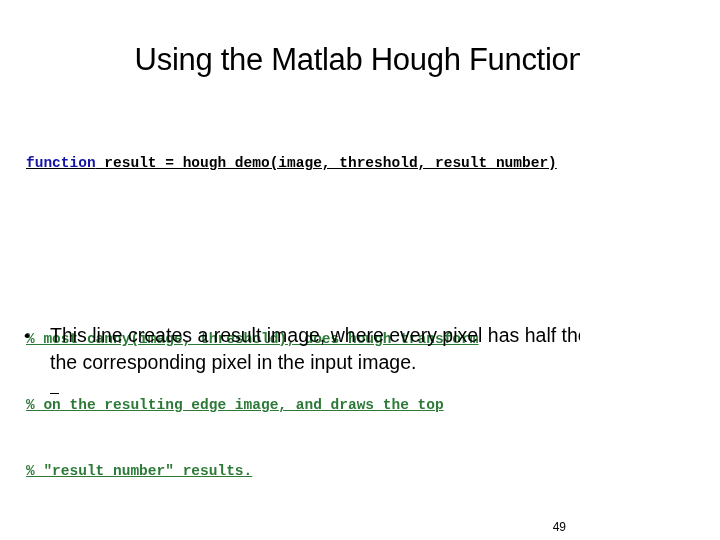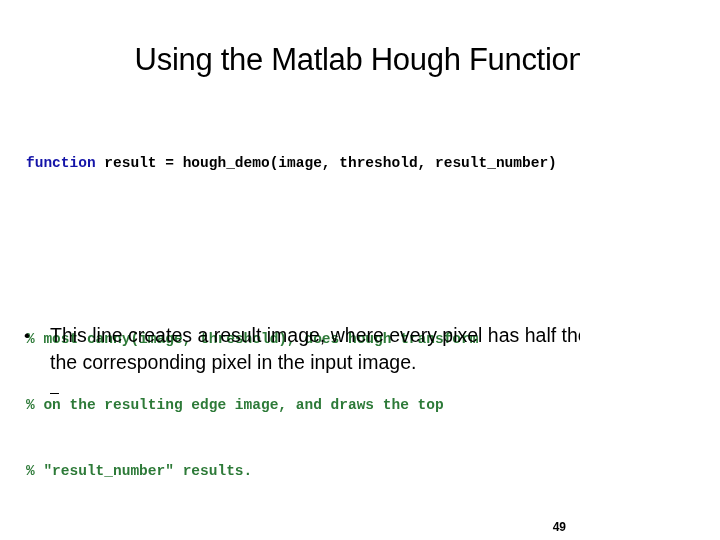--- a/index.html
+++ b/index.html
@@ -37,20 +37,21 @@
     width: 674px;
     font-family: "Liberation Mono", "DejaVu Sans Mono", monospace;
     font-size: 14.5px;
     font-weight: bold;
     line-height: 22px;
     white-space: pre;
     letter-spacing: 0px;
   }
   .code-line {
     white-space: pre;
+    text-decoration: underline;
   }
   .code-line.blank {
     height: 22px;
   }
   .tok-kw { color: #1414a8; }
   .tok-plain { color: #000000; }
   .tok-comment { color: #2d7a38; }
 
   .bullets {
     position: absolute;
@@ -88,21 +89,21 @@
     left: 32px;
     top: 0;
     font-size: 15.5px;
     line-height: 24px;
   }
   .page-number {
     position: absolute;
     right: 14px;
     bottom: 6px;
     font-size: 12px;
-    font-weight: bold;
+    font-weight: normal;
     color: #000000;
   }
 </style>
 </head>
 <body>
 
 <div class="slide">
 
   <h1 class="slide-title">Using the Matlab Hough Function</h1>
 

